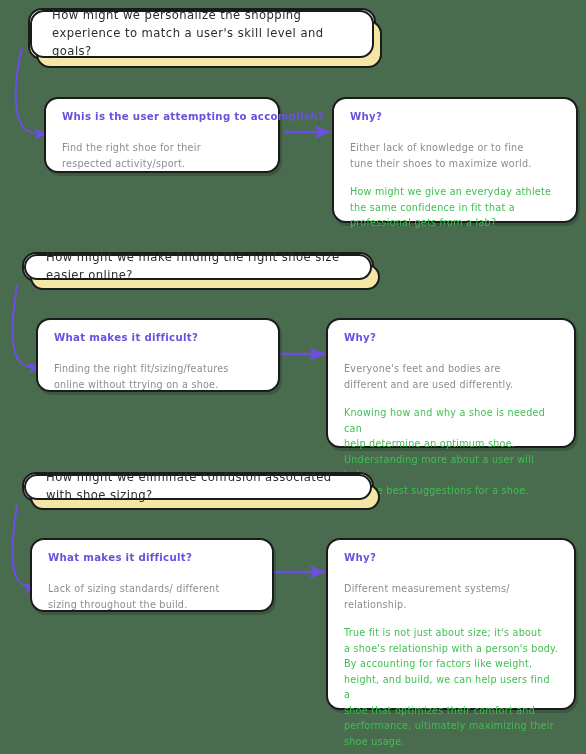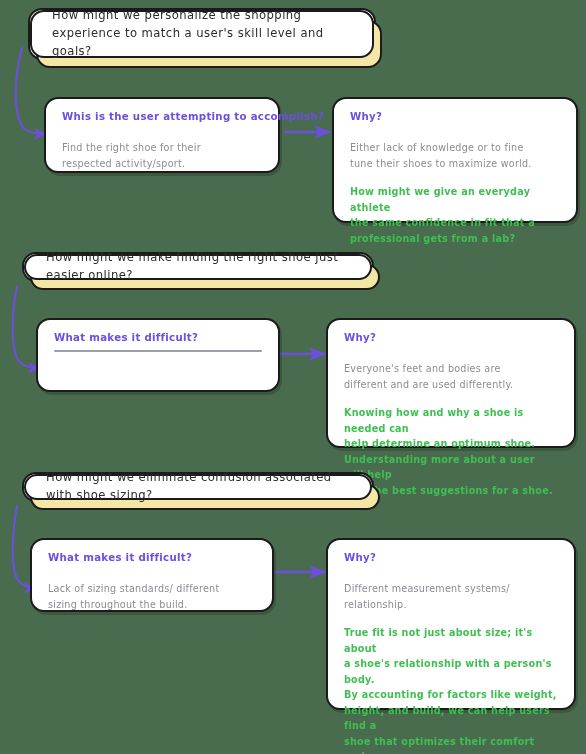--- a/index.html
+++ b/index.html
@@ -108,21 +108,20 @@
     white-space: pre-line;
   }
   .subcard .insight {
     font-family: "DejaVu Sans", sans-serif;
     font-size: 9.6px;
     line-height: 1.62;
     color: #3fbf52;
     letter-spacing: 0.25px;
     white-space: pre-line;
     margin-top: 13px;
-    font-weight: bold;
   }
 
   
   
   #hmw-1      { left: 28px;  top: 8px;   width: 348px; height: 52px; }
   #q-1        { left: 44px;  top: 97px;  width: 236px; height: 76px; }
   #why-1      { left: 332px; top: 97px;  width: 246px; height: 126px; }
 
   
   #hmw-2      { left: 22px;  top: 252px; width: 352px; height: 30px; }
@@ -181,27 +180,29 @@
     <div class="body">Either lack of knowledge or to fine
 tune their shoes to maximize world.</div>
     <div class="insight">How might we give an everyday athlete
 the same confidence in fit that a
 professional gets from a lab?</div>
   </div>
 
   <div class="card hmw" id="hmw-2">
     <div class="slab"></div>
     <div class="face">
-      <div class="hmw-text">How might we make finding the right shoe just easier online?</div>
+      <div class="hmw-text">How might we make finding the right shoe size easier online?</div>
     </div>
   </div>
 
   <div class="card subcard" id="q-2">
     <div class="heading">What makes it difficult?</div>
     <div class="rule"></div>
+    <div class="body">Finding the right fit/sizing/features
+online without ttrying on a shoe.</div>
   </div>
 
   <div class="card subcard" id="why-2">
     <div class="heading">Why?</div>
     <div class="rule"></div>
     <div class="body">Everyone's feet and bodies are
 different and are used differently.</div>
     <div class="insight">Knowing how and why a shoe is needed can
 help determine an optimum shoe.
 Understanding more about a user will help

